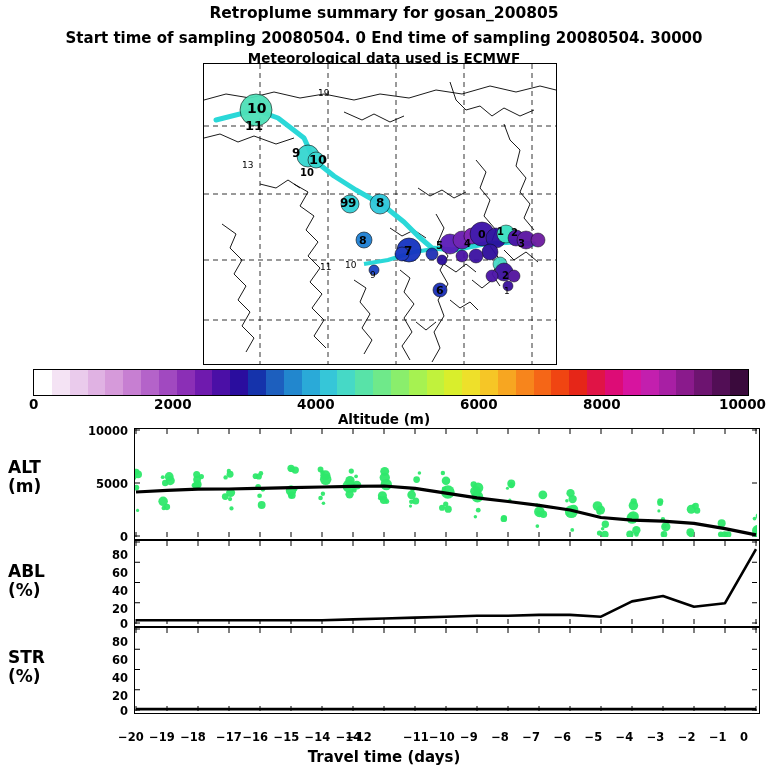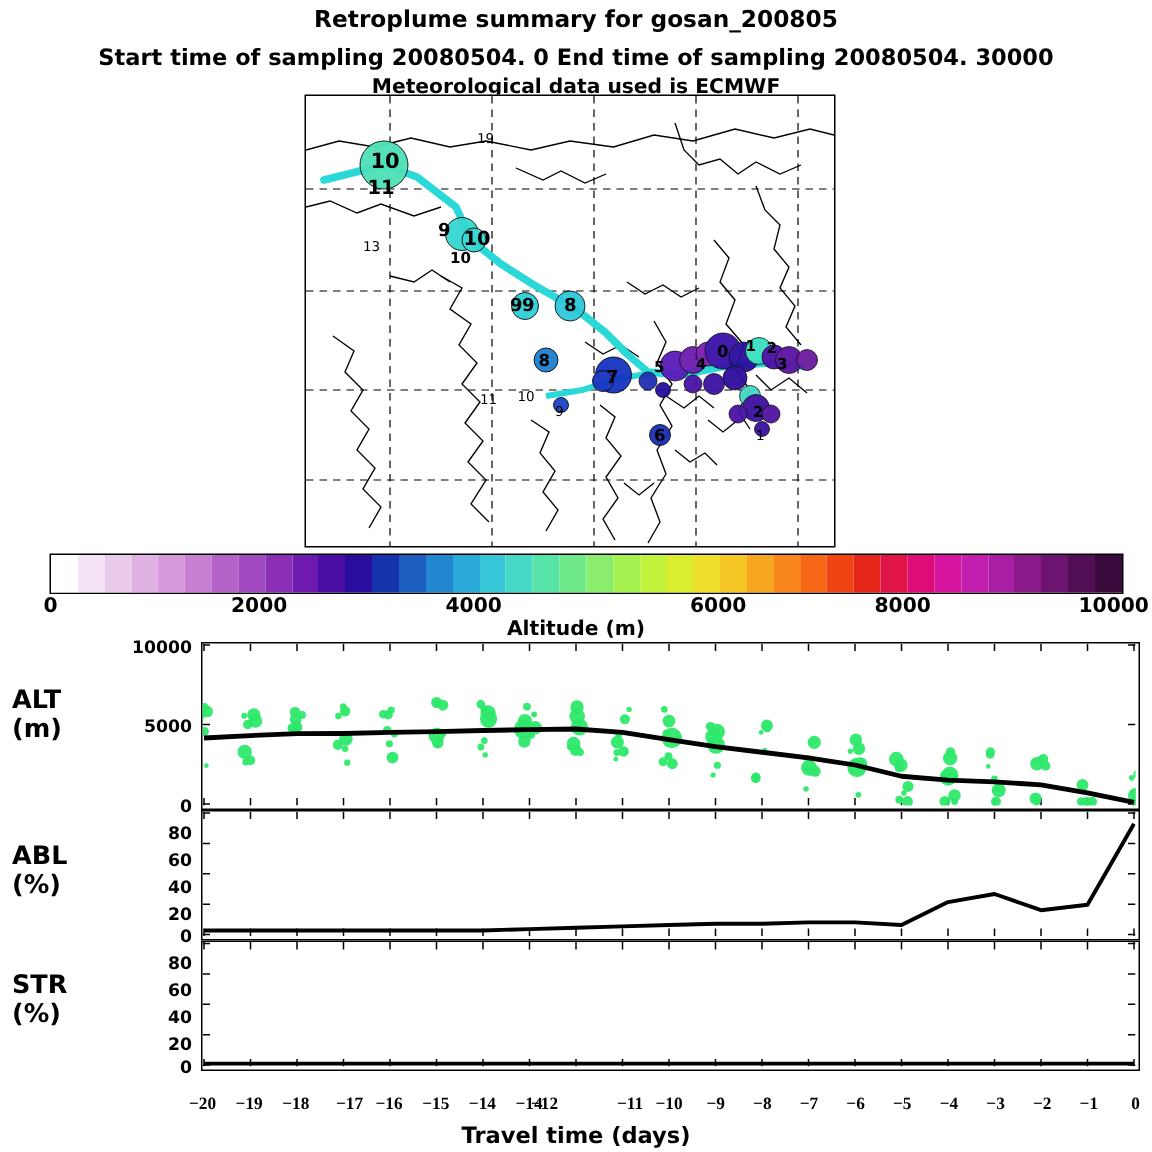--- a/index.html
+++ b/index.html
@@ -28,21 +28,21 @@
   #p-alt{left:134px;top:428px;width:624px;height:110px;}
   #p-abl{left:134px;top:540px;width:624px;height:85px;}
   #p-str{left:134px;top:627px;width:624px;height:85px;}
 
   .ylab{position:absolute;font-weight:bold;font-size:17px;text-align:left;line-height:1.12;}
   #ylab-alt{left:8px;top:458px;width:116px;}
   #ylab-abl{left:8px;top:562px;width:116px;}
   #ylab-str{left:8px;top:648px;width:116px;}
 
   .ytick{position:absolute;font-size:11.5px;font-weight:bold;text-align:right;width:60px;}
-  .xtick{position:absolute;font-size:11.5px;font-weight:bold;text-align:center;width:34px;font-family:Liberation Serif, serif;}
+  .xtick{position:absolute;font-size:11.5px;font-weight:bold;text-align:left;width:34px;}
   #xaxis-label{left:0;top:748px;width:768px;text-align:center;font-weight:bold;font-size:15px;}
 </style>
 </head>
 <body>
 
 <div class="abs ttl" id="title-main">Retroplume summary for gosan_200805</div>
 <div class="abs ttl" id="title-sub">Start time of sampling 20080504.    0    End time of sampling 20080504. 30000</div>
 <div class="abs ttl" id="title-met">Meteorological data used is ECMWF</div>
 
 <div class="abs" id="map-frame">

